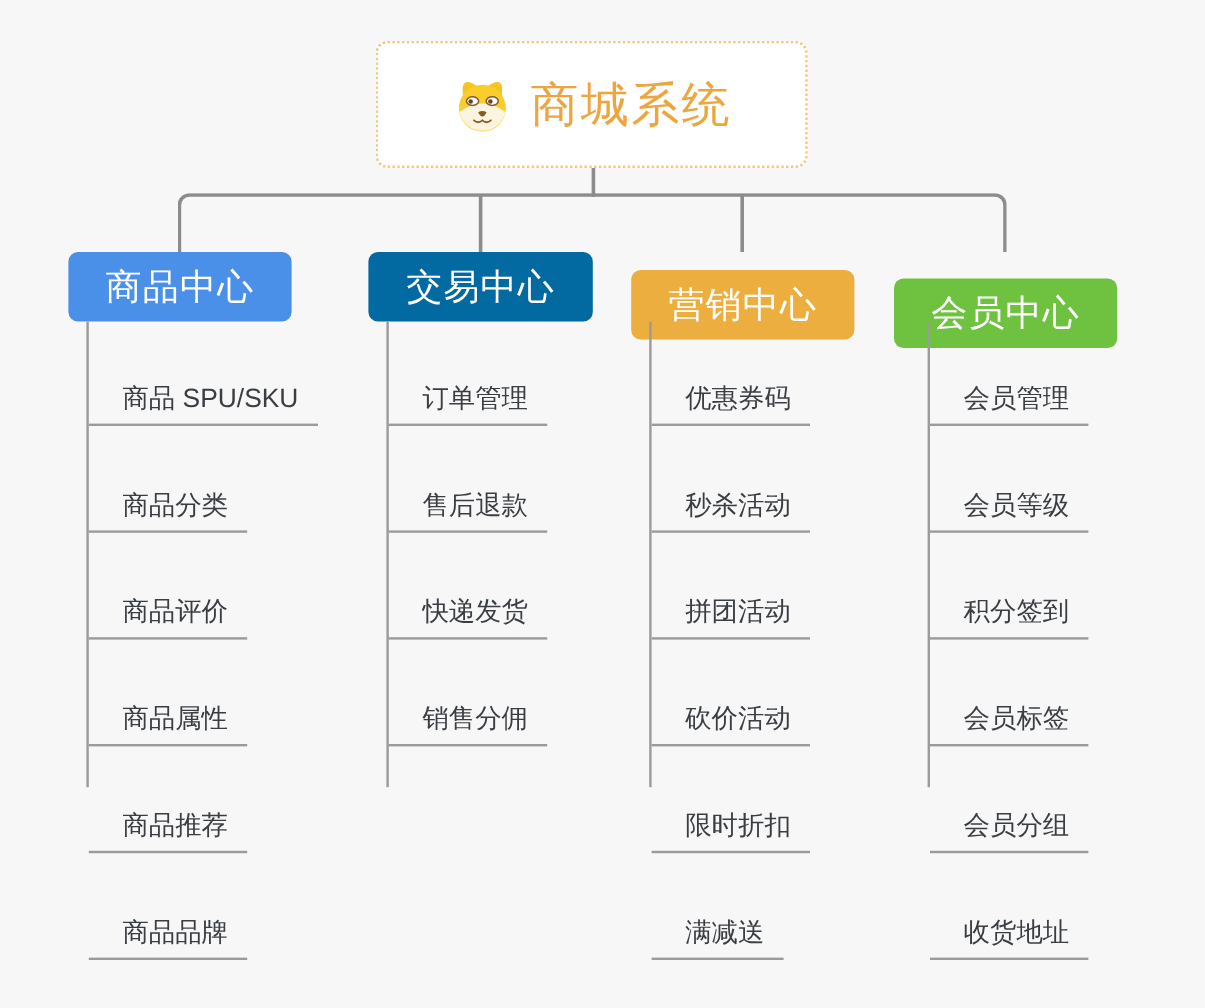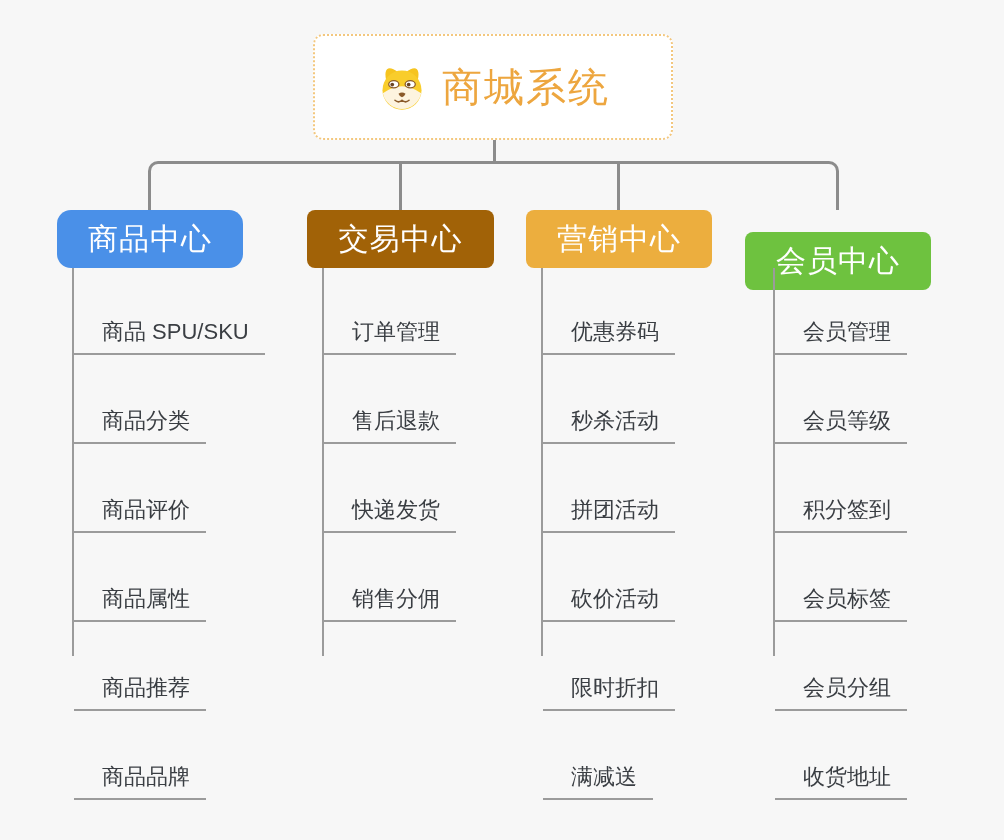--- a/index.html
+++ b/index.html
@@ -29,21 +29,21 @@
   .drop-3{left:617px;}
 
   
   .branch-box{
     position:absolute;top:210px;width:186px;height:58px;border-radius:8px;
     display:flex;align-items:center;justify-content:center;
     color:#ffffff;font-size:30px;letter-spacing:1px;cursor:pointer;
   }
   .bb-1{left:57px;}
   .bb-2{left:307px;width:187px;}
-  .bb-3{left:526px;}
+  .bb-3{left:526px;margin-top:15px;}
   .bb-4{left:745px;}
 
   
   .leaf-col{
     position:absolute;top:268px;height:388px;
     border-left:2px solid #9b9b9b;box-sizing:content-box;
   }
   .lc-1{left:72px;}
   .lc-2{left:322px;}
   .lc-3{left:541px;}
@@ -79,22 +79,22 @@
       </svg>
     </span>
     <span class="root-title" style="color: rgb(237, 166, 63);">商城系统</span>
   </div>
 
   <div class="line trunk"></div>
   <div class="bracket"></div>
   <div class="line drop-mid drop-2"></div>
   <div class="line drop-mid drop-3"></div>
 
-  <div class="branch-box bb-1" style="background: rgb(74, 144, 232); border-radius: 14px;">商品中心</div>
-  <div class="branch-box bb-2" style="background: #a16207;">交易中心</div>
+  <div class="branch-box bb-1" style="background: rgb(74, 144, 232);">商品中心</div>
+  <div class="branch-box bb-2" style="background: #0369a1;">交易中心</div>
   <div class="branch-box bb-3" style="background: rgb(236, 174, 62);">营销中心</div>
   <div class="branch-box bb-4" style="background: rgb(110, 194, 63); margin-top: 22px;">会员中心</div>
 
   <div class="leaf-col lc-1">
     <div class="leaf">商品 SPU/SKU</div>
     <div class="leaf">商品分类</div>
     <div class="leaf">商品评价</div>
     <div class="leaf">商品属性</div>
     <div class="leaf">商品推荐</div>
     <div class="leaf">商品品牌</div>

